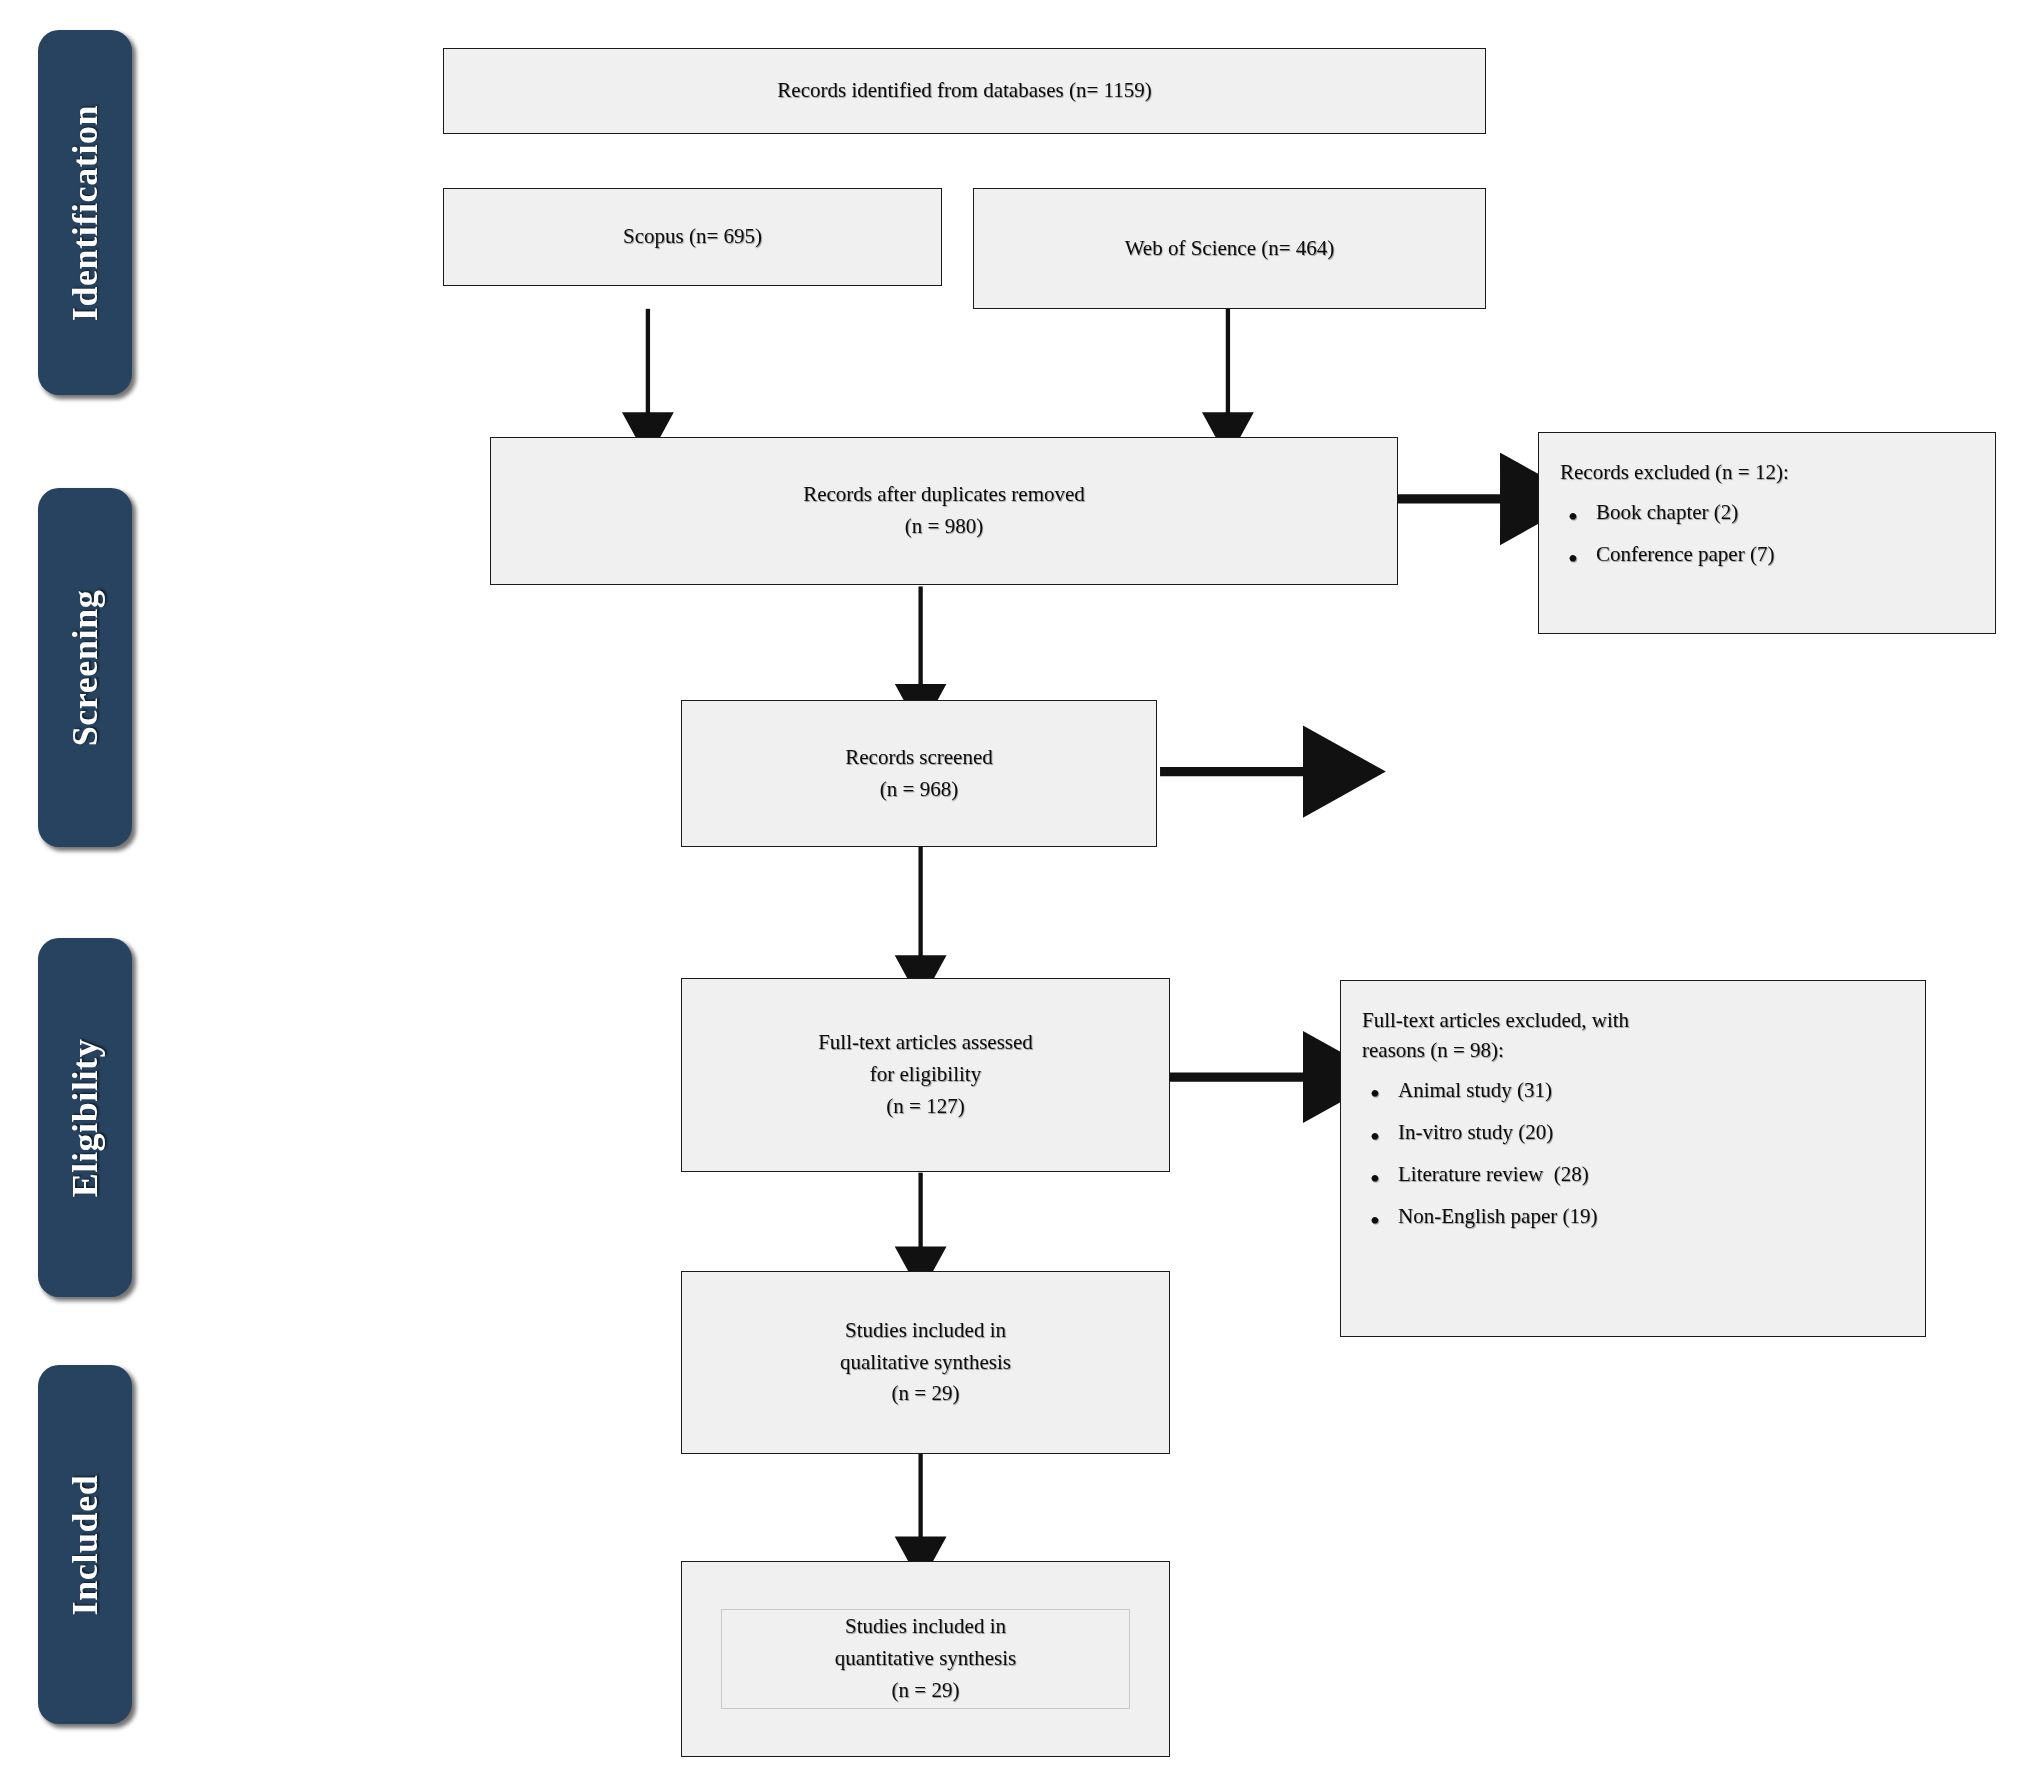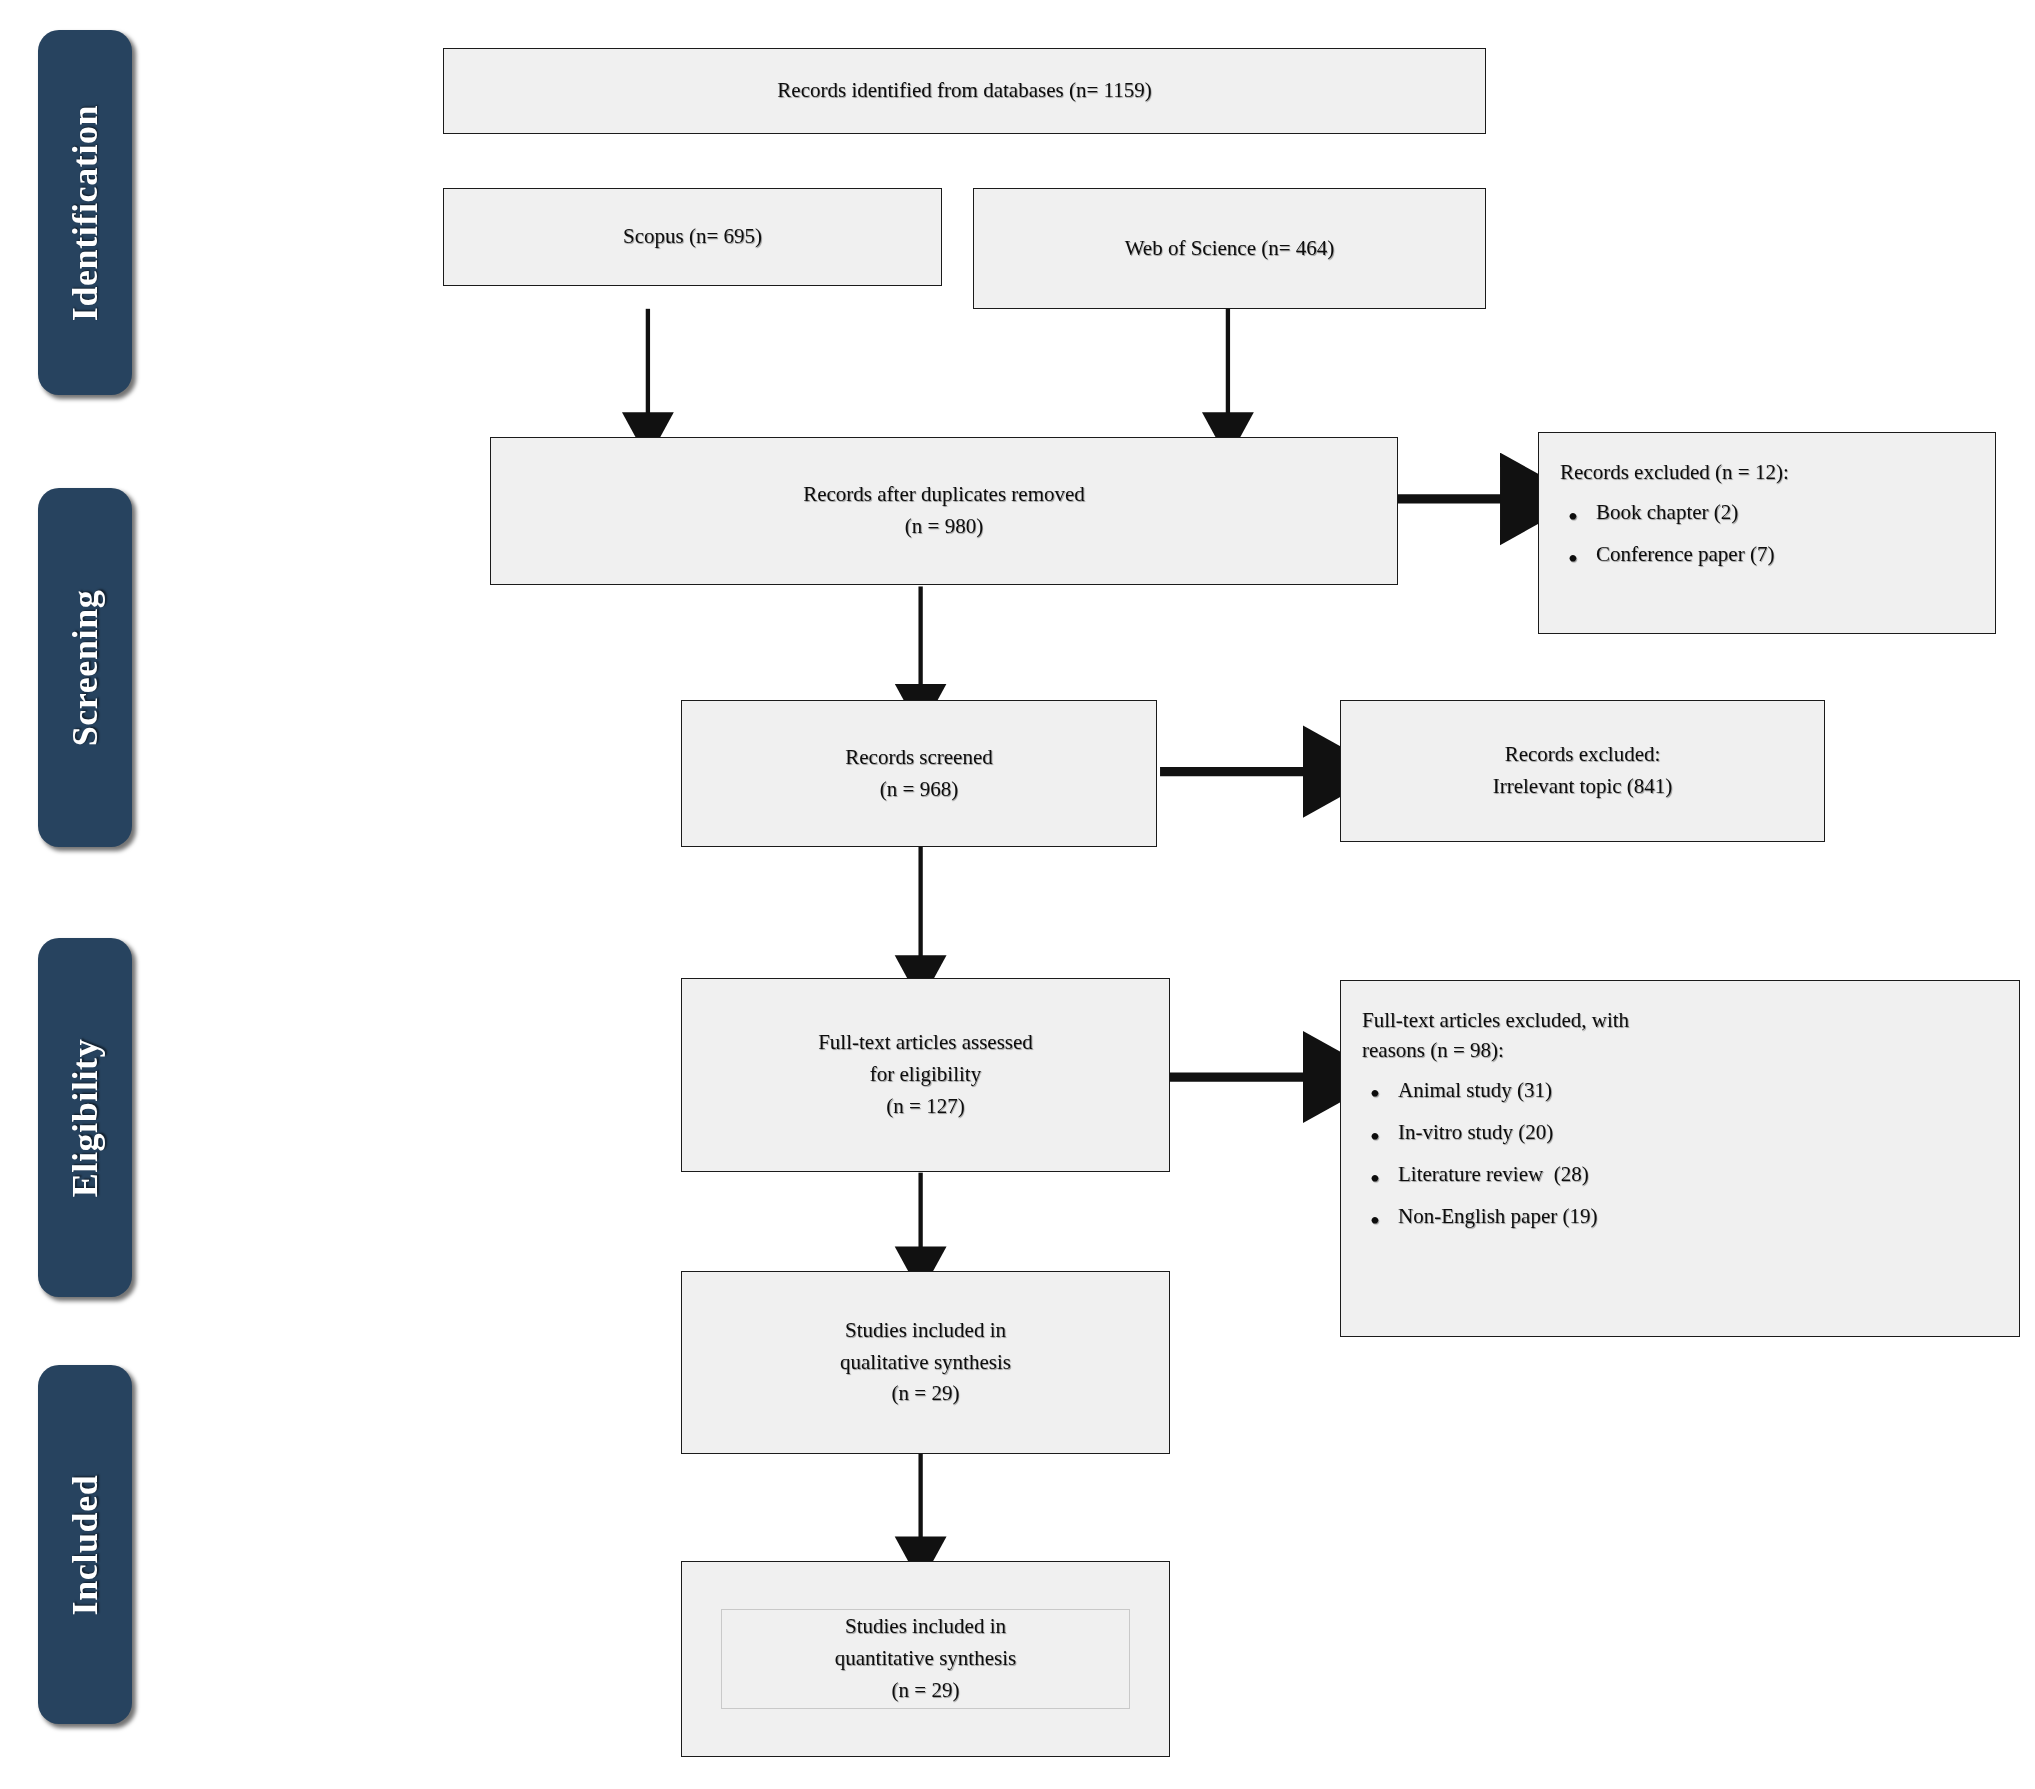--- a/index.html
+++ b/index.html
@@ -186,32 +186,28 @@
       <li>Book chapter (2)</li>
       <li>Conference paper (7)</li>
     </ul>
   </div>
 
   <div class="flow-box" style="left:681px; top:700px; width:476px; height:147px;">
     <span class="ln">Records screened</span>
     <span class="ln">(n = 968)</span>
   </div>
 
-  <div class="flow-box" style="left:1340px; top:700px; width:485px; height:142px;">
-    <span class="ln">Records excluded:</span>
-    <span class="ln">Irrelevant topic (841)</span>
-  </div>
 
   <div class="flow-box" style="left:681px; top:978px; width:489px; height:194px;">
     <span class="ln">Full-text articles assessed</span>
     <span class="ln">for eligibility</span>
     <span class="ln">(n = 127)</span>
   </div>
 
-  <div class="flow-box list" style="left:1340px; top:980px; width:680px; height:357px;">
+  <div class="flow-box list" style="left:1340px; top:980px; width:586px; height:357px;">
     <span class="heading">Full-text articles excluded, with</span>
     <span class="heading">reasons (n = 98):</span>
     <ul>
       <li>Animal study (31)</li>
       <li>In-vitro study (20)</li>
       <li>Literature review  (28)</li>
       <li>Non-English paper (19)</li>
     </ul>
   </div>
 

